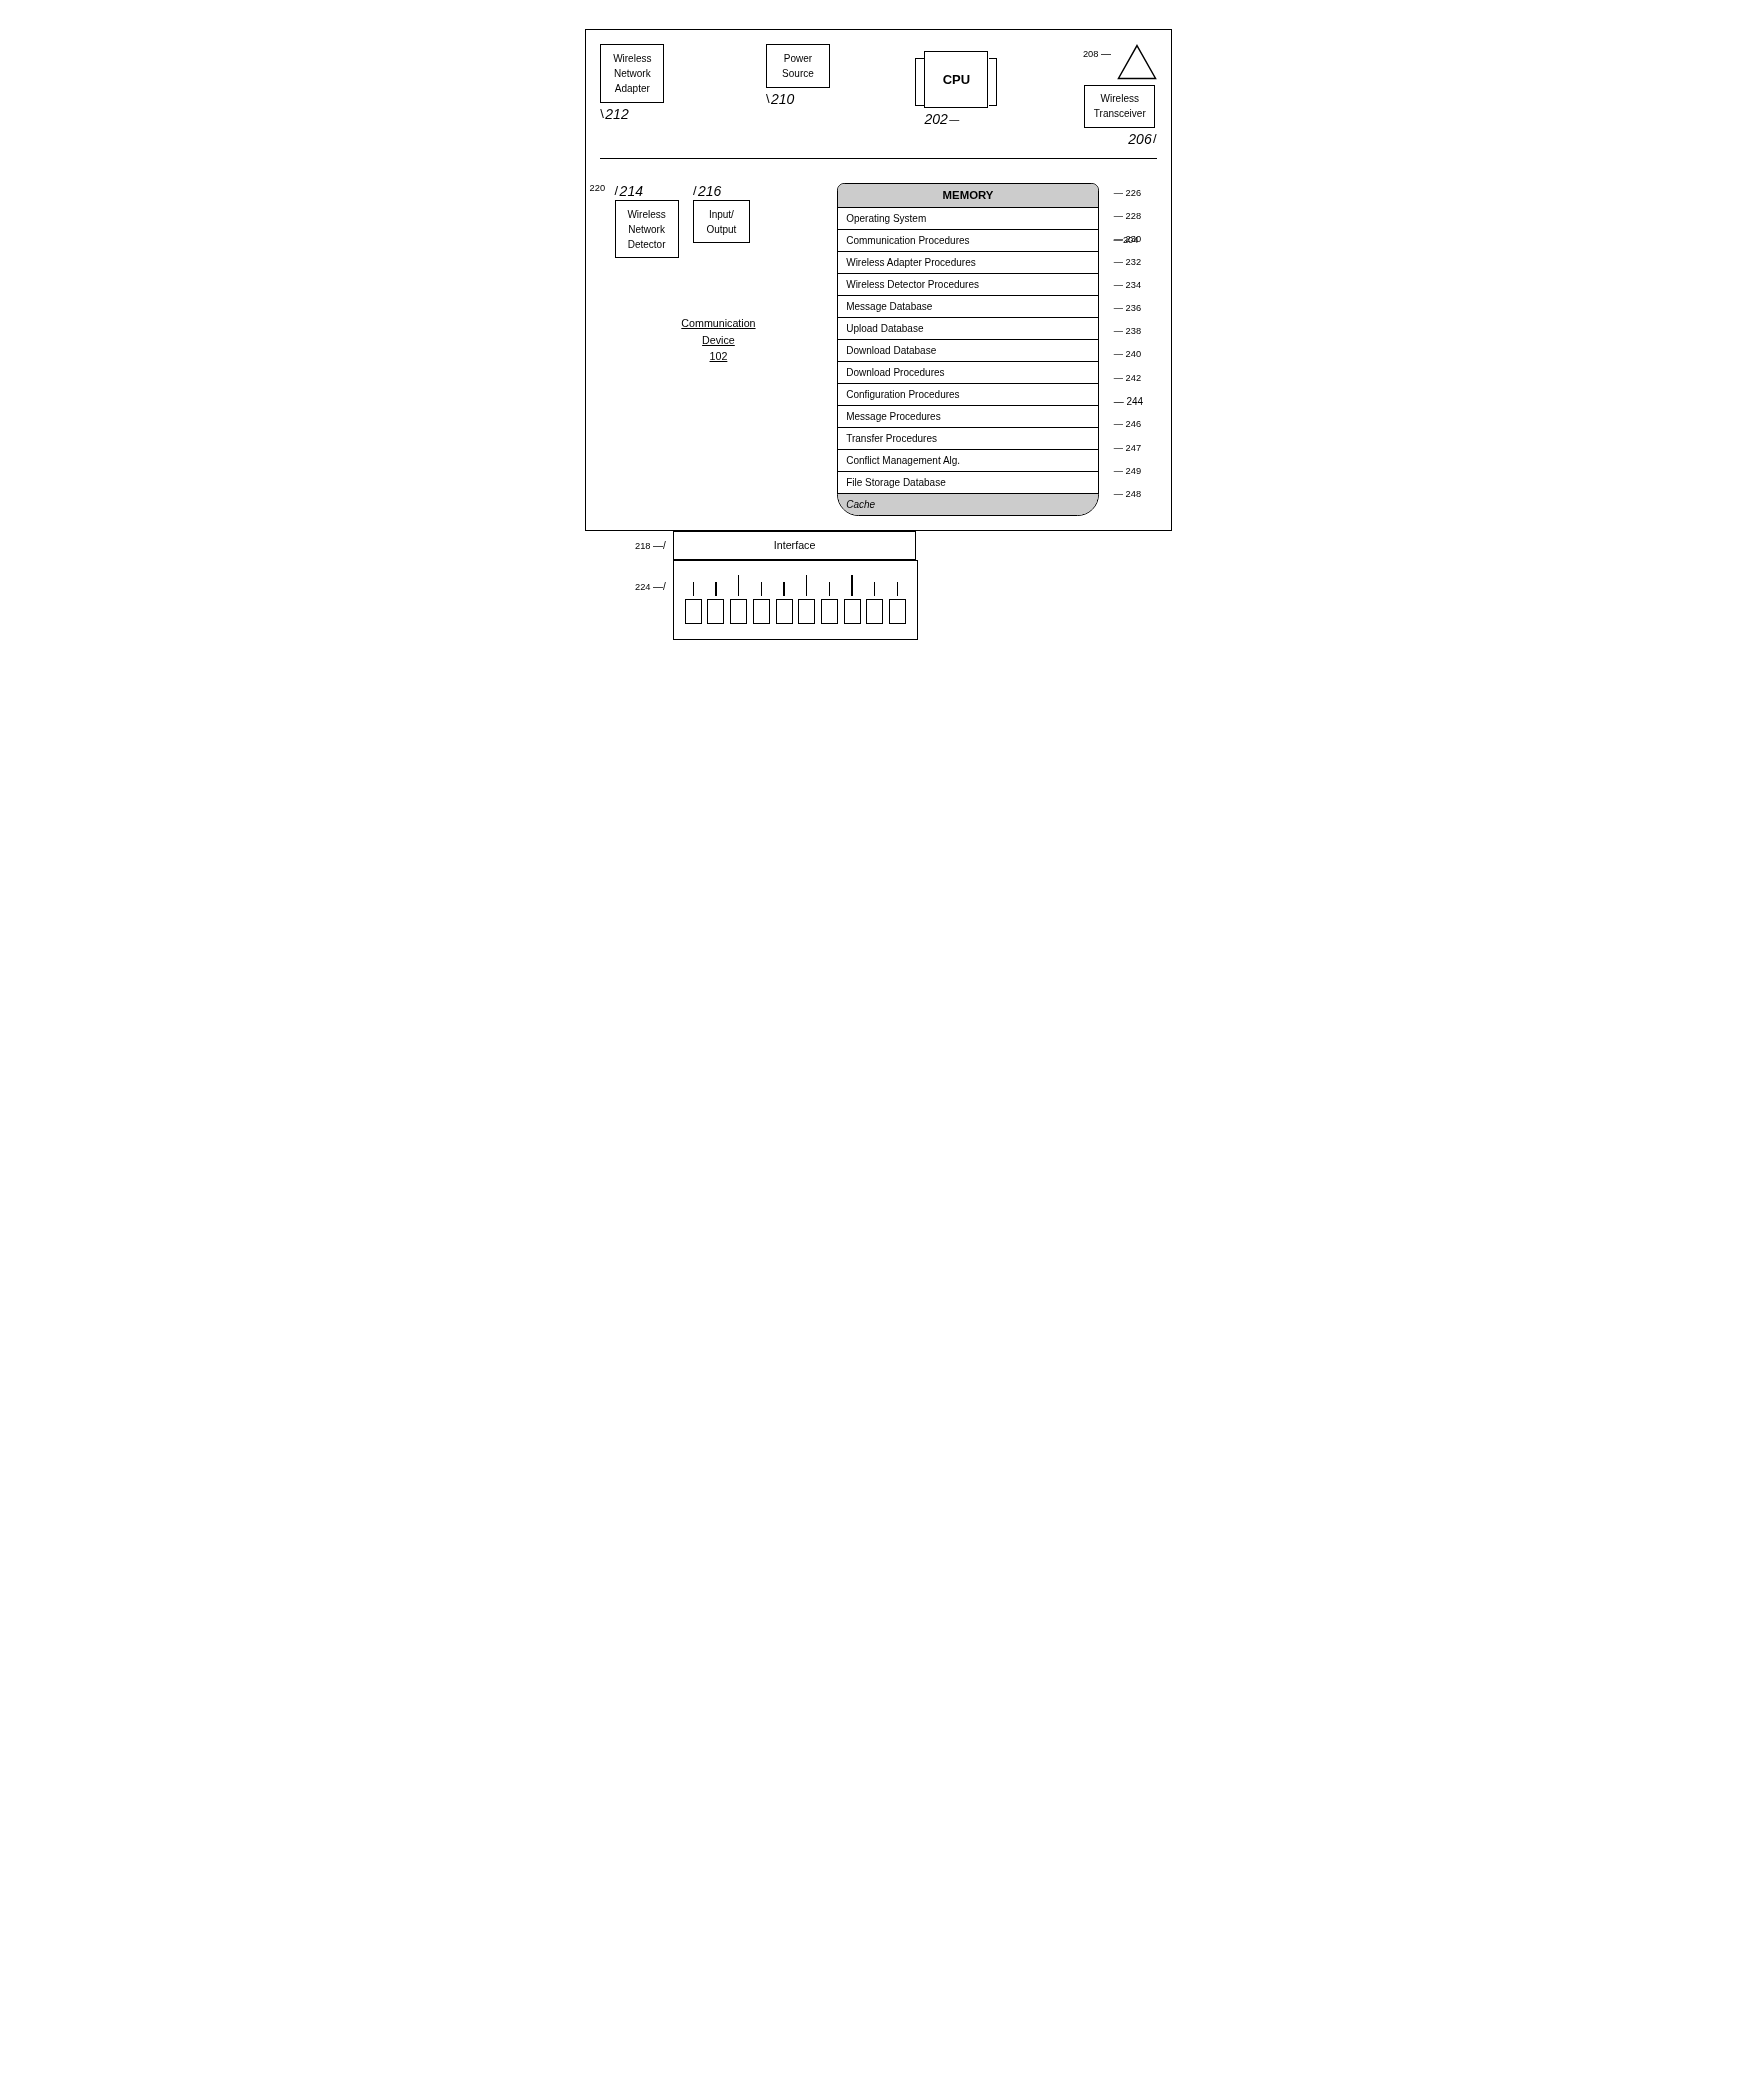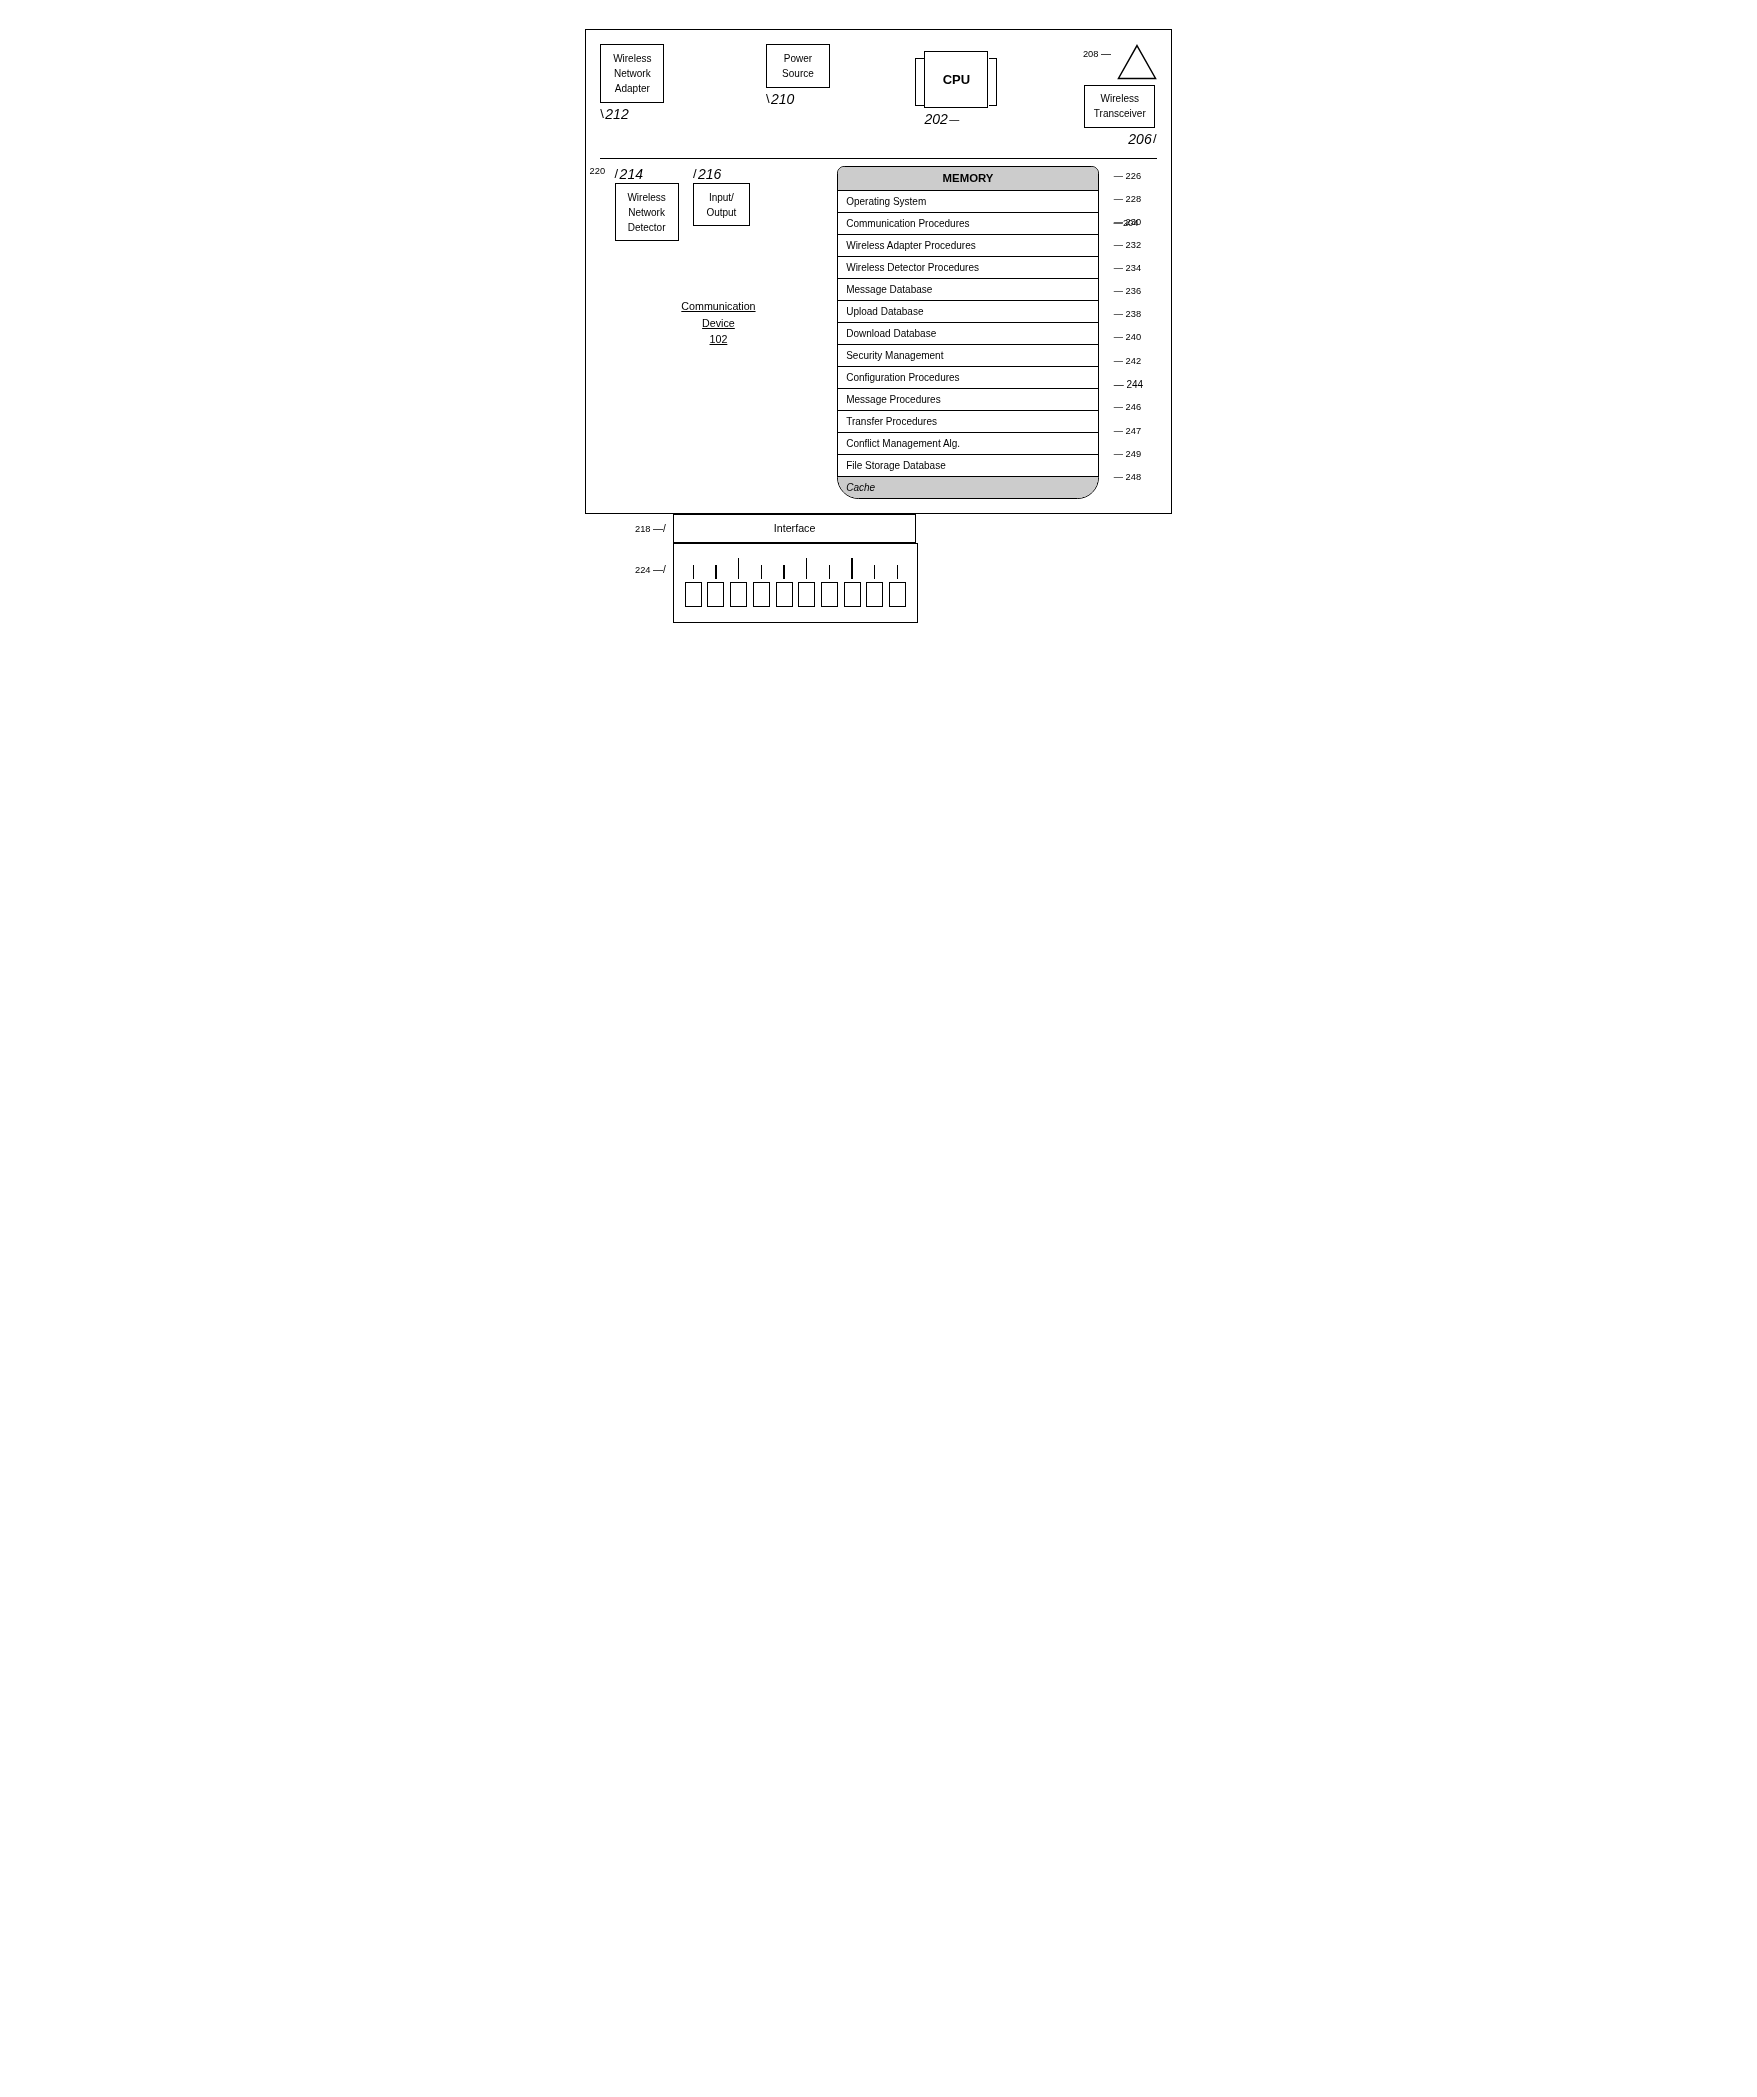--- a/index.html
+++ b/index.html
@@ -175,21 +175,21 @@
 Transceiver</span>
         </div>
         <div style="display:flex; align-items:center; margin-top:2.9px; align-self:flex-end;">
           <span class="ref-num">206</span>
           <span style="font-size:13px; margin-left:1.4px;">/</span>
         </div>
       </div>
 
     </div>
 
-    <div style="display:flex; gap:14.3px; margin-top:7px; position:relative;">
+    <div style="display:flex; gap:14.3px; margin-top:24px; position:relative;">
 
       <div style="width:222px; flex-shrink:0; position:relative;">
 
         <div style="position:absolute; left:-10.7px; top:0; font-size:9.3px;">
           <span>220</span>
         </div>
 
         <div style="display:flex; gap:14.3px; margin-left:14.3px; margin-top:0;">
 
           <div style="display:flex; flex-direction:column; align-items:flex-start;">
@@ -242,21 +242,21 @@
           </div>
 
           <div id="memory-items-container">
           <div class="memory-item">Operating System</div>
               <div class="memory-item">Communication Procedures</div>
               <div class="memory-item">Wireless Adapter Procedures</div>
               <div class="memory-item">Wireless Detector Procedures</div>
               <div class="memory-item">Message Database</div>
               <div class="memory-item">Upload Database</div>
               <div class="memory-item">Download Database</div>
-              <div class="memory-item">Security Management</div>
+              <div class="memory-item">Download Procedures</div>
               <div class="memory-item">Configuration Procedures</div>
               <div class="memory-item">Message Procedures</div>
               <div class="memory-item">Transfer Procedures</div>
               <div class="memory-item">Conflict Management Alg.</div>
               <div class="memory-item">File Storage Database</div>
               <div class="memory-item" style="background: rgb(204, 204, 204); border-radius: 0px 0px 20px 20px; font-style: italic;">Cache</div>
             </div>
 
         </div>
       </div>

